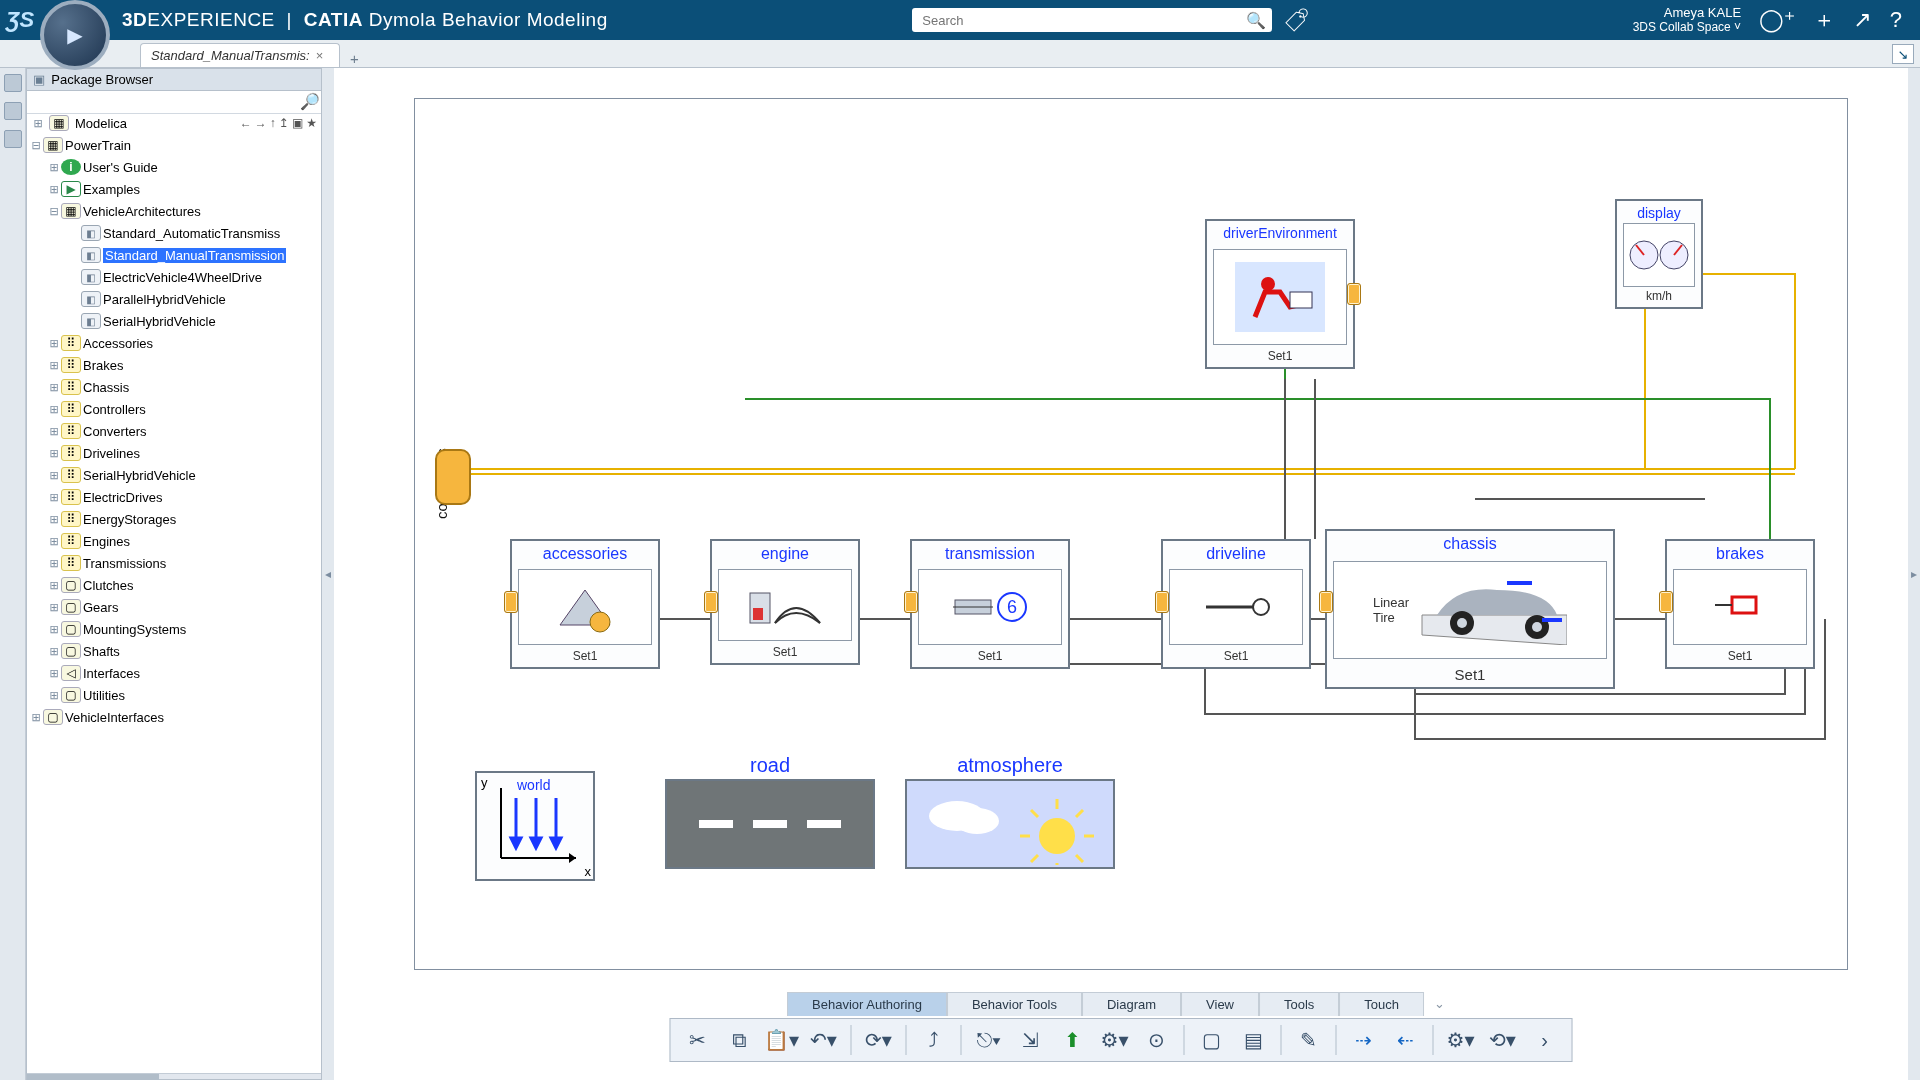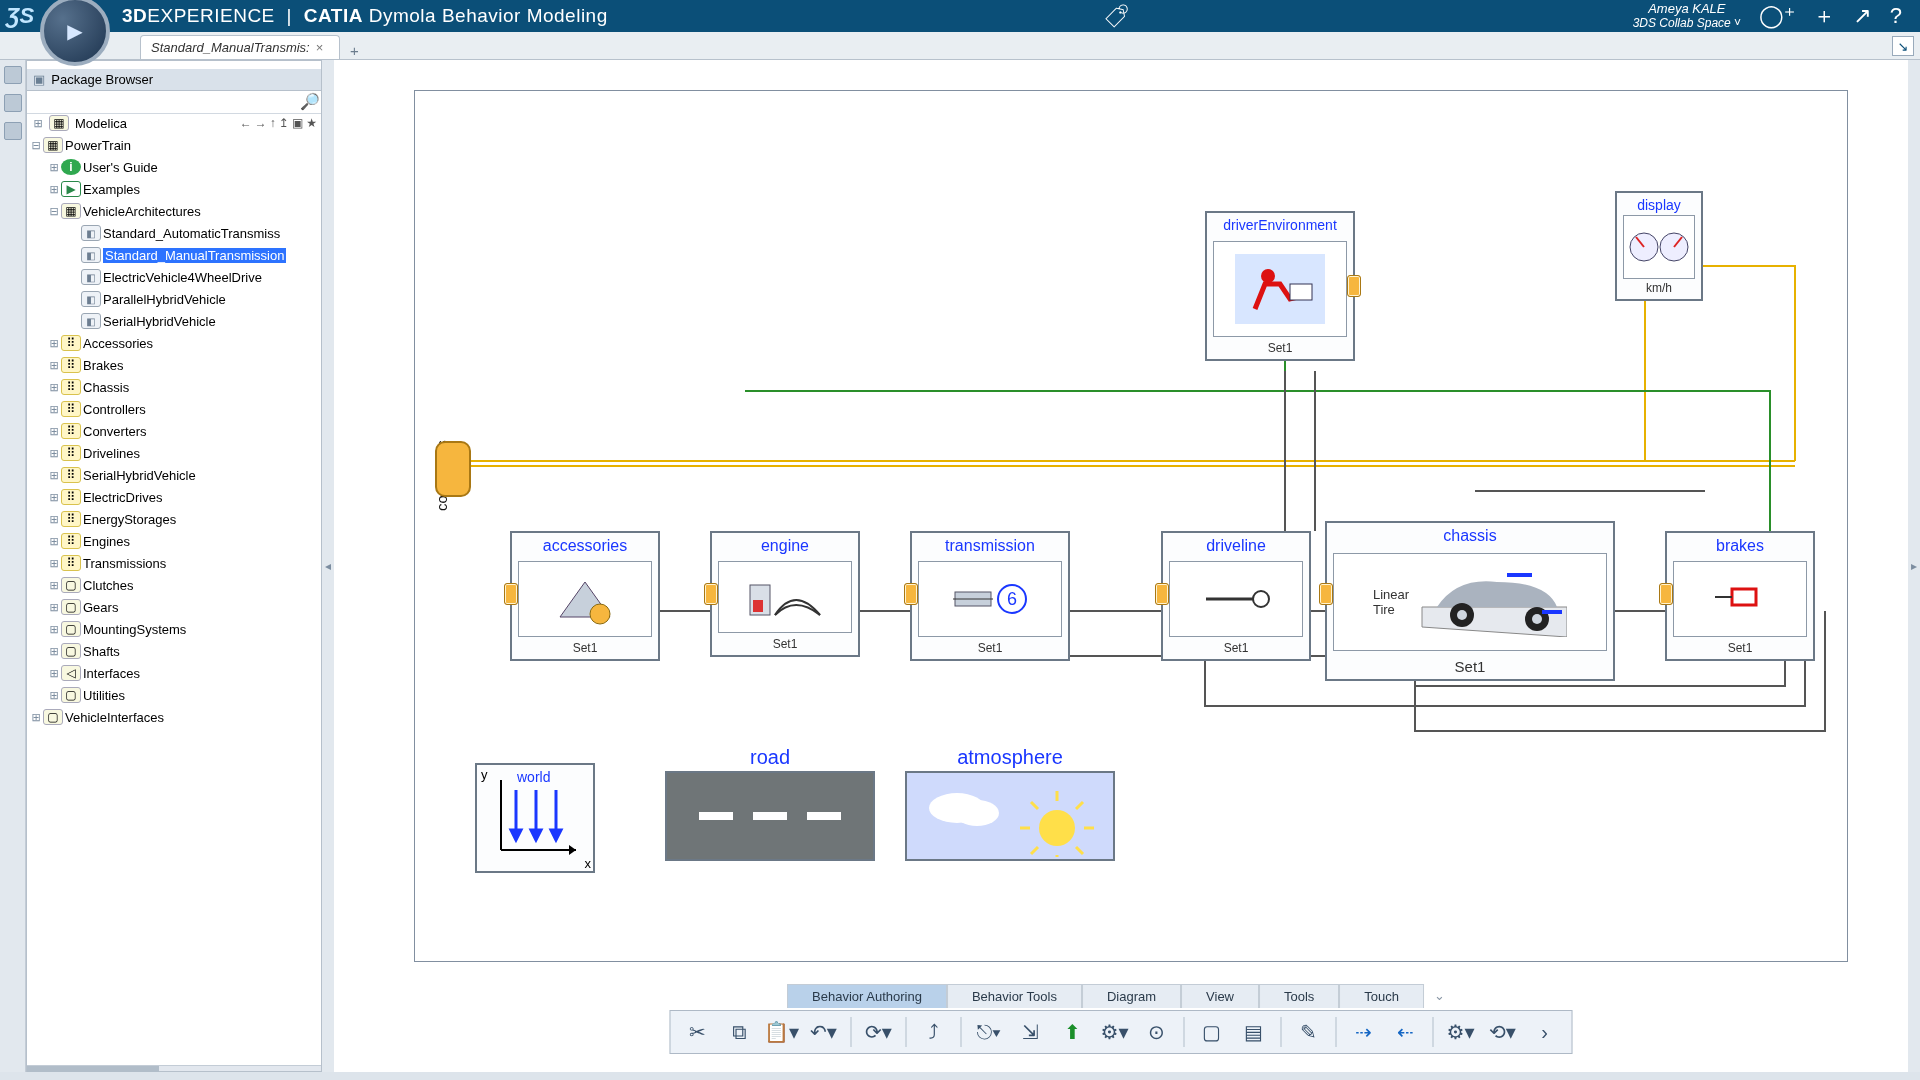--- a/index.html
+++ b/index.html
@@ -1,35 +1,35 @@
 <!DOCTYPE html>
 <html><head>
 <meta charset="utf-8">
 <style>
   * { margin: 0; padding: 0; box-sizing: border-box; font-family: "Segoe UI", Arial, sans-serif; }
   body { width: 1920px; height: 1080px; background: #DDE4EB; overflow: hidden; }
 
   
-  .top-banner { display: flex; align-items: center; height: 32px;
+  .top-banner { display: flex; align-items: center; height: 40px;
     background: linear-gradient(to bottom,#0b4f78,#0b4f78); color: #fff; }
   .ds-logo { width: 40px; text-align: center; font-size: 22px; font-weight: bold; font-style: italic; color:#c1e6ff; }
   .compass { width: 70px; height: 70px; margin-top: 30px; border-radius: 50%;
     background: radial-gradient(circle at 30% 30%,#56708c,#1d344f); border: 4px solid #9cadbf;
     display:flex;align-items:center;justify-content:center; position:relative; z-index:3;}
   .compass:before { content:"▶"; color:#d7e8ff; font-size:20px; }
   .title-block { margin-left: 12px; font-size: 19px; letter-spacing: .5px; }
   .title-block b { font-weight: 700; }
   .search-wrap { margin-left: auto; display:flex; align-items:center; }
   .search-box { position:relative; }
   .search-box input { width: 360px; height: 24px; border: none; border-radius: 3px;
     padding: 0 30px 0 10px; font-size: 13px; color:#444; }
   .search-box .mag { position:absolute; right:6px; top:3px; font-size:16px; color:#555; }
   .tag-ico { margin: 0 18px 0 10px; font-size: 22px; transform: rotate(90deg); }
   .user-block { margin-left:auto; display:flex; align-items:center; gap:18px; padding-right:18px; }
-  .user-text { text-align:center; font-size:13px; line-height:15px;font-style:italic; }
+  .user-text { text-align:right; font-size:13px; line-height:15px; }
   .user-text .space { font-size:12px; }
   .ico-btn { font-size:22px; cursor:pointer; }
 
   
   .tab-strip { display:flex; align-items:flex-end; height:28px; background:#E9EEF2;
     padding-left:140px; border-bottom:1px solid #b7c1cc; position:relative; z-index:1;}
   .tab { display:flex; align-items:center; height:24px; padding:0 16px 0 10px;
     background:#fff; border:1px solid #b7c1cc; border-bottom:none;
     border-radius:4px 4px 0 0; font-size:13px; font-style:italic; color:#333; }
   .tab .x { margin-left:6px; font-style:normal; color:#777; }
@@ -42,21 +42,21 @@
   .main { display:flex; height: calc(1080px - 68px); }
 
   
   .rail { width:26px; background:#E2E8EE; display:flex; flex-direction:column; align-items:center;
     padding-top:6px; gap:10px; border-right:1px solid #c3ccd6;}
   .rail div { width:18px; height:18px; background:#bcc9d6; border:1px solid #8da0b4; border-radius:2px; }
 
   
   .pkg { width:296px; background:#fff; border:1px solid #b6c0cb; display:flex; flex-direction:column; }
   .pkg-title { background:#d9e1ea; font-size:13px; padding:3px 6px; border-bottom:1px solid #b6c0cb;
-    display:flex; align-items:center; gap:6px;margin-top:8px;}
+    display:flex; align-items:center; gap:6px;}
   .pkg-title:before { content:"▣"; color:#6a7f94; }
   .pkg-search { display:flex; border-bottom:1px solid #d2d9e1; }
   .pkg-search input { flex:1; border:none; height:22px; padding:0 6px; font-size:12px; }
   .pkg-search .mag { width:22px; text-align:center; color:#555; line-height:22px; }
   .nav-row { display:flex; align-items:center; font-size:13px; padding:1px 4px; gap:4px;}
   .nav-row .arrow-set { margin-left:auto; display:flex; gap:3px; font-size:12px; color:#555; }
   .tree { flex:1; overflow:auto; font-size:13px; padding:2px 2px 6px 2px;}
   .tn { display:flex; align-items:center; height:22px; white-space:nowrap; }
   .tw { display:inline-block; width:14px; text-align:center; color:#7d8ea0; font-size:11px;}
   .ti { display:inline-flex; width:20px; height:16px; align-items:center; justify-content:center;
@@ -121,20 +121,24 @@
 <div class="top-banner">
   <div class="ds-logo">ƷS</div>
   <div class="compass"></div>
   <div class="title-block">
     <b>3D</b><span>EXPERIENCE</span>
     <span style="margin:0 6px;font-weight:300">|</span>
     <b>CATIA</b>
     <span style="font-weight:300">Dymola Behavior Modeling</span>
   </div>
   <div class="search-wrap">
+    <div class="search-box">
+      <input placeholder="Search" style="">
+      <span class="mag">🔍</span>
+    </div>
     <span class="tag-ico">🏷</span>
   </div>
   <div class="user-block">
     <div class="user-text">
       <div>Ameya KALE</div>
       <div class="space">3DS Collab Space ˅</div>
     </div>
     <span class="ico-btn">◯⁺</span>
     <span class="ico-btn">＋</span>
     <span class="ico-btn">↗</span>

